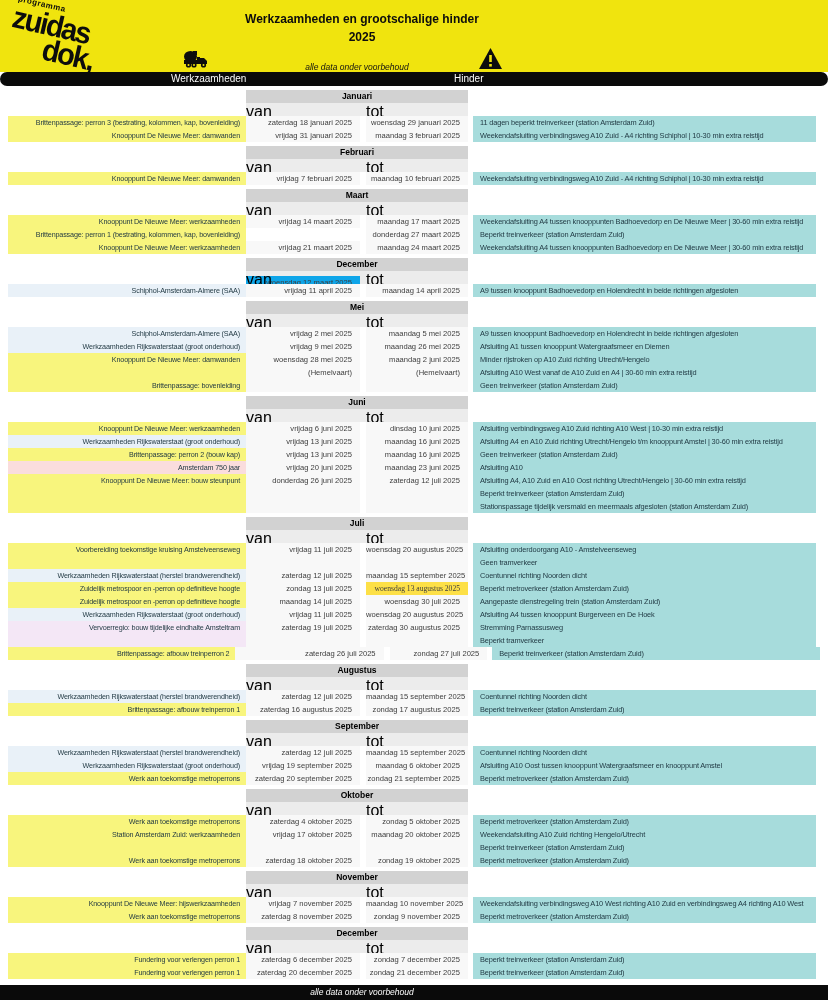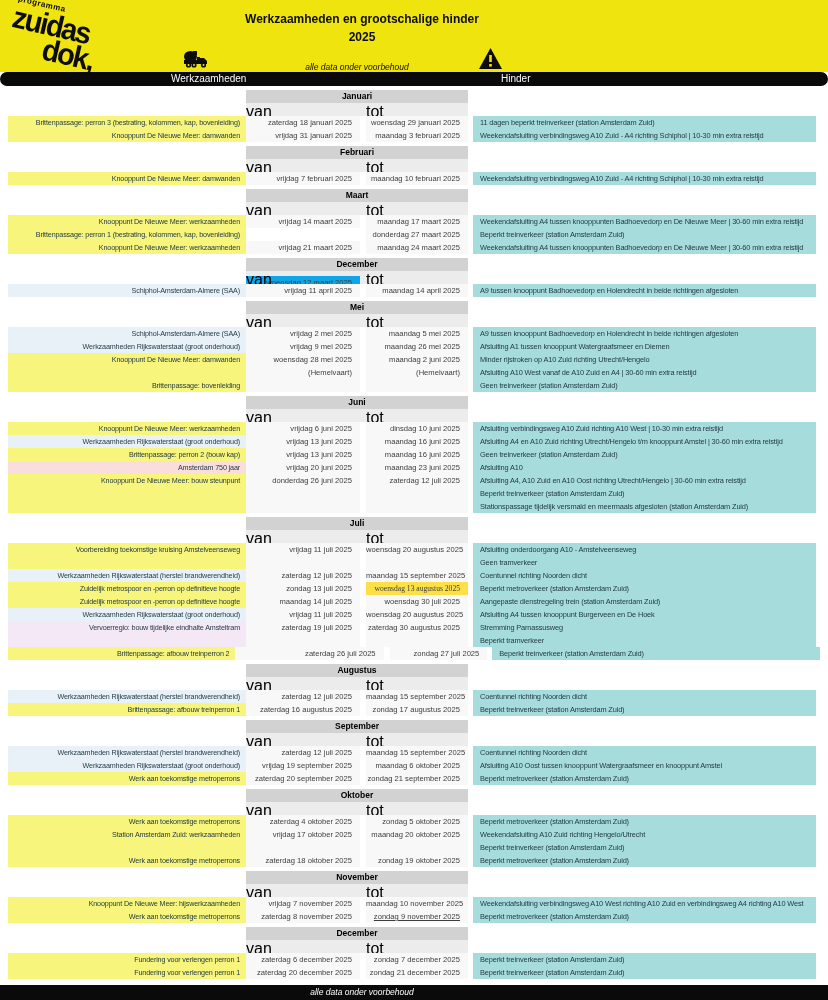--- a/index.html
+++ b/index.html
@@ -36,21 +36,21 @@
   .truck{position:absolute;left:183px;top:50px;}
   .warn{position:absolute;left:479px;top:48px;}
   
   .col-bar{
     position:relative;width:100%;height:14px;background:#0a0a0a;
   }
   .col-bar .col-label{
     position:absolute;top:1px;color:#fdfdfd;font-size:10px;line-height:12px;
   }
   .col-label.left{left:171px;}
-  .col-label.right{left:501px;}
+  .col-label.right{left:454px;}
   
   #schedule{margin:3px 8px 0 8px;}
   .month-header{
     margin-left:238px;width:222px;height:13px;line-height:13px;
     margin-top:4px;
     text-align:center;font-size:8.5px;font-weight:bold;color:#000;
   }
   .subhead{
     margin-left:238px;width:222px;height:13px;display:flex;
   }
@@ -447,21 +447,21 @@
         </div>
         <div class="row">
           <div class="cell cell-label" style="background: rgb(248, 245, 125);">Knooppunt De Nieuwe Meer: hijswerkzaamheden</div>
           <div class="cell cell-van" style="background: rgb(248, 248, 248);">vrijdag 7 november 2025</div>
           <div class="cell cell-tot" style="background: rgb(248, 248, 248);">maandag 10 november 2025</div>
           <div class="cell cell-hinder" style="background: rgb(167, 220, 220);">Weekendafsluiting verbindingsweg A10 West richting A10 Zuid en verbindingsweg A4 richting A10 West</div>
         </div>
         <div class="row">
           <div class="cell cell-label" style="background: rgb(248, 245, 125);">Werk aan toekomstige metroperrons</div>
           <div class="cell cell-van" style="background: rgb(248, 248, 248);">zaterdag 8 november 2025</div>
-          <div class="cell cell-tot" style="background: rgb(248, 248, 248); text-decoration: underline;">zondag 9 november 2025</div>
+          <div class="cell cell-tot" style="background: rgb(248, 248, 248);">zondag 9 november 2025</div>
           <div class="cell cell-hinder" style="background: rgb(167, 220, 220);">Beperkt metroverkeer (station Amsterdam Zuid)</div>
         </div>
       </div>
       <div class="month-section">
         <div class="month-header" style="background: rgb(210, 210, 210);">December</div>
         <div class="subhead" style="background: rgb(236, 236, 236);">
           <div class="sv">van</div>
           <div class="gap"></div>
           <div class="st">tot</div>
         </div>

